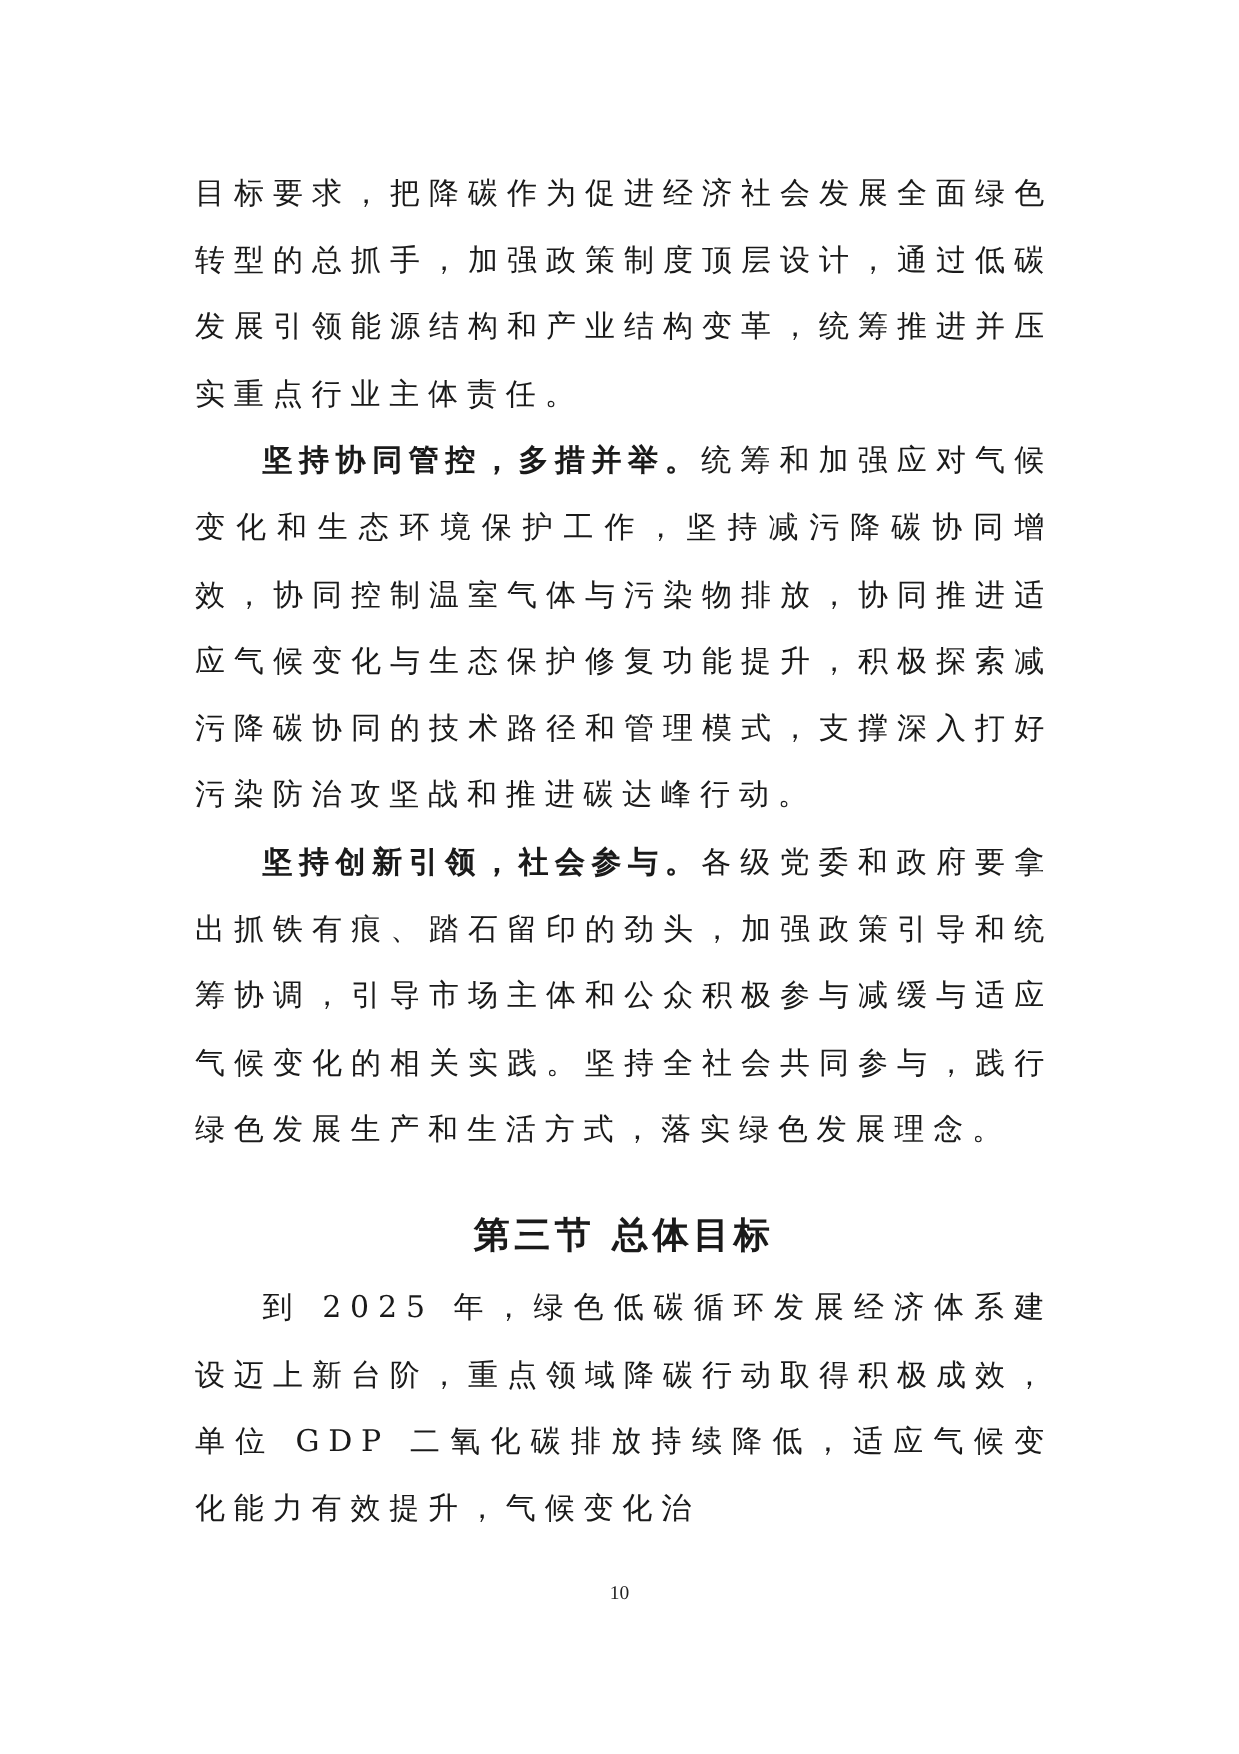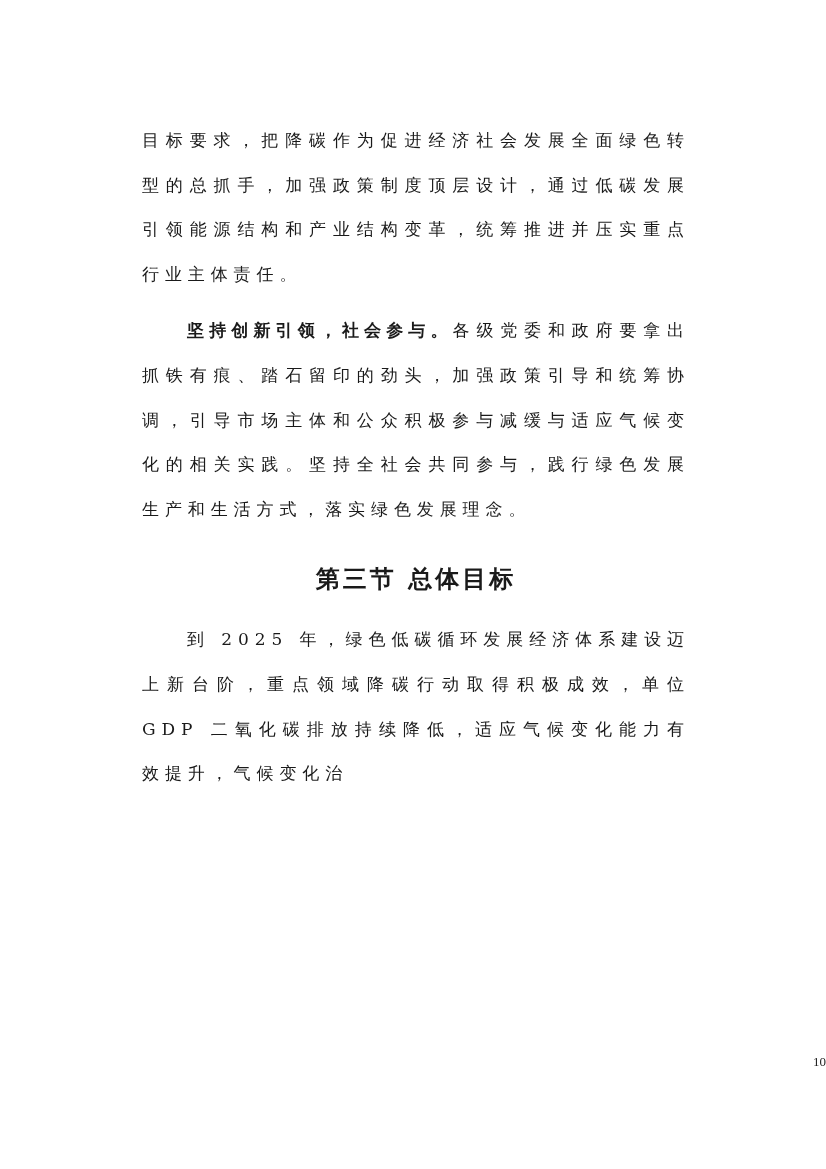--- a/index.html
+++ b/index.html
@@ -1,33 +1,36 @@
 <!DOCTYPE html>
 <html><head>
 <meta charset="utf-8">
 <style>
   html, body { margin: 0; padding: 0; background: #ffffff; }
   body { width: 826px; height: 1169px; position: relative; overflow: hidden;
          font-family: "DejaVu Serif", "Liberation Serif", serif; color: #1a1a1a; }
   .page { position: absolute; left: 130px; top: 106px; width: 572px; }
-  .para { margin: 12px; font-size: 17px; line-height: 44.6px; letter-spacing: 5.9px;
+  .para { margin: 0; font-size: 20px; line-height: 44.6px; letter-spacing: 5.9px;
           text-align: justify; text-align-last: left; }
   .para.indent { text-indent: 45px; }
   .lead { font-family: "DejaVu Sans", "Liberation Sans", sans-serif; font-weight: bold; letter-spacing: 4.2px; }
-  .heading { margin: 26px 0 16px 0; text-align: center; font-size: 24px; line-height: 44px;
+  .heading { margin: 26px 0 4px 0; text-align: center; font-size: 24px; line-height: 44px;
              letter-spacing: 3px; }
-  .pagenum { position: absolute; left: 0; width: 826px; top: 1054px; text-align: right;
+  .pagenum { position: absolute; left: 0; width: 826px; top: 1054px; text-align: center;
              font-size: 13px; font-family: "Liberation Serif", serif; color: #222; }
 </style>
 </head>
 <body>
 
 <div class="page">
   <p class="para">
     <span>目标要求，把降碳作为促进经济社会发展全面绿色转型的总抓手，加强政策制度顶层设计，通过低碳发展引领能源结构和产业结构变革，统筹推进并压实重点行业主体责任。</span>
+  </p>
+  <p class="para indent">
+    <span class="lead">坚持协同管控，多措并举。</span><span>统筹和加强应对气候变化和生态环境保护工作，坚持减污降碳协同增效，协同控制温室气体与污染物排放，协同推进适应气候变化与生态保护修复功能提升，积极探索减污降碳协同的技术路径和管理模式，支撑深入打好污染防治攻坚战和推进碳达峰行动。</span>
   </p>
   <p class="para indent">
     <span class="lead">坚持创新引领，社会参与。</span><span>各级党委和政府要拿出抓铁有痕、踏石留印的劲头，加强政策引导和统筹协调，引导市场主体和公众积极参与减缓与适应气候变化的相关实践。坚持全社会共同参与，践行绿色发展生产和生活方式，落实绿色发展理念。</span>
   </p>
   <h2 class="heading">第三节 总体目标</h2>
   <p class="para indent">
     <span>到 2025 年，绿色低碳循环发展经济体系建设迈上新台阶，重点领域降碳行动取得积极成效，单位 GDP 二氧化碳排放持续降低，适应气候变化能力有效提升，气候变化治</span>
   </p>
 </div>
 

